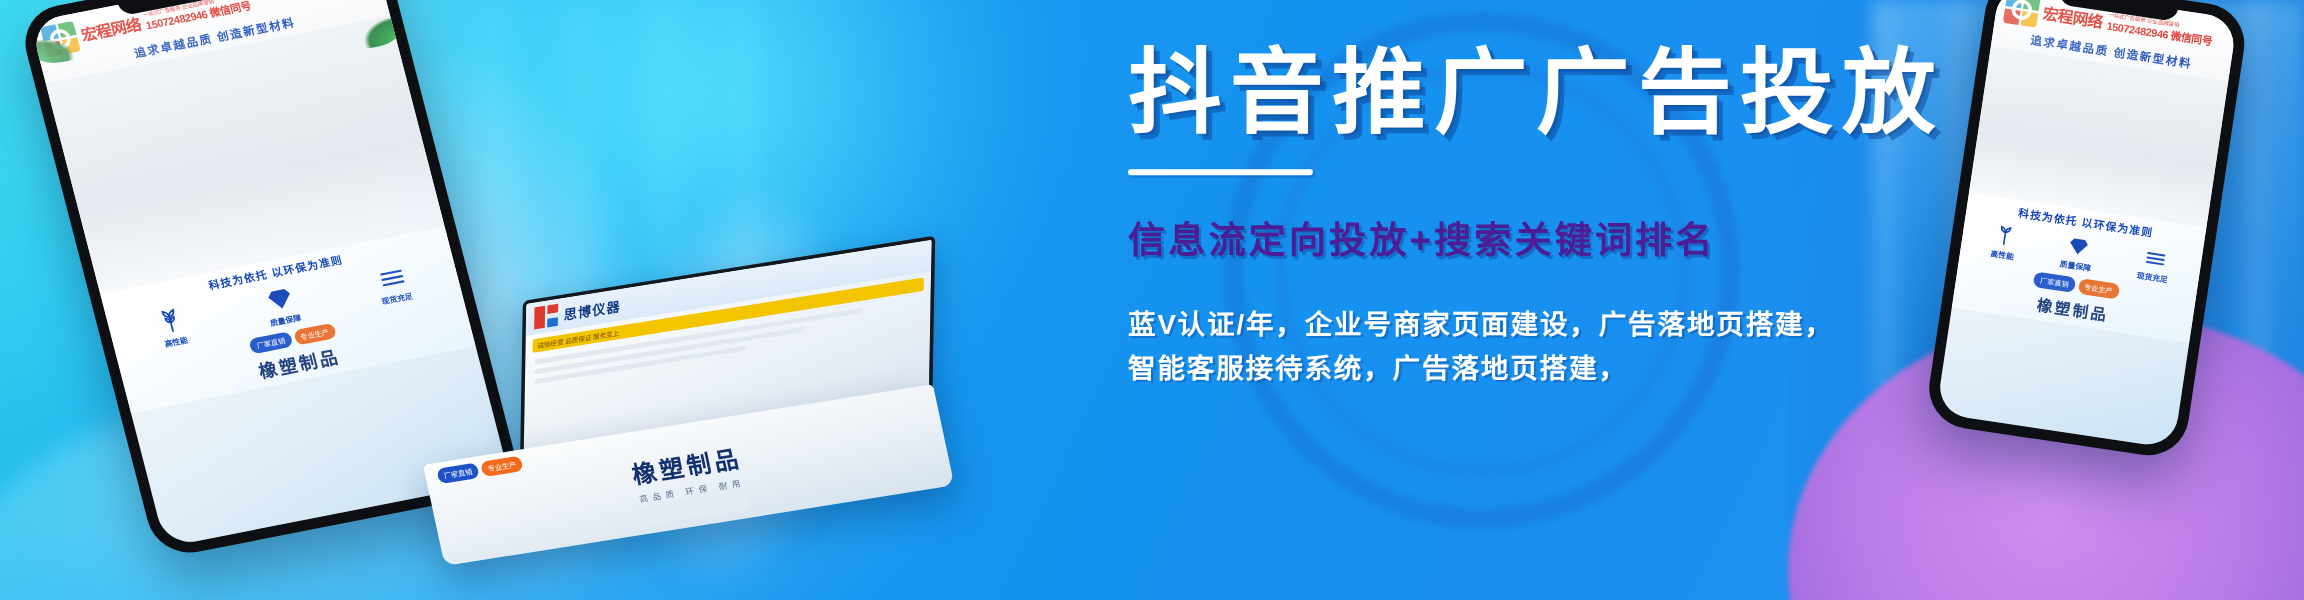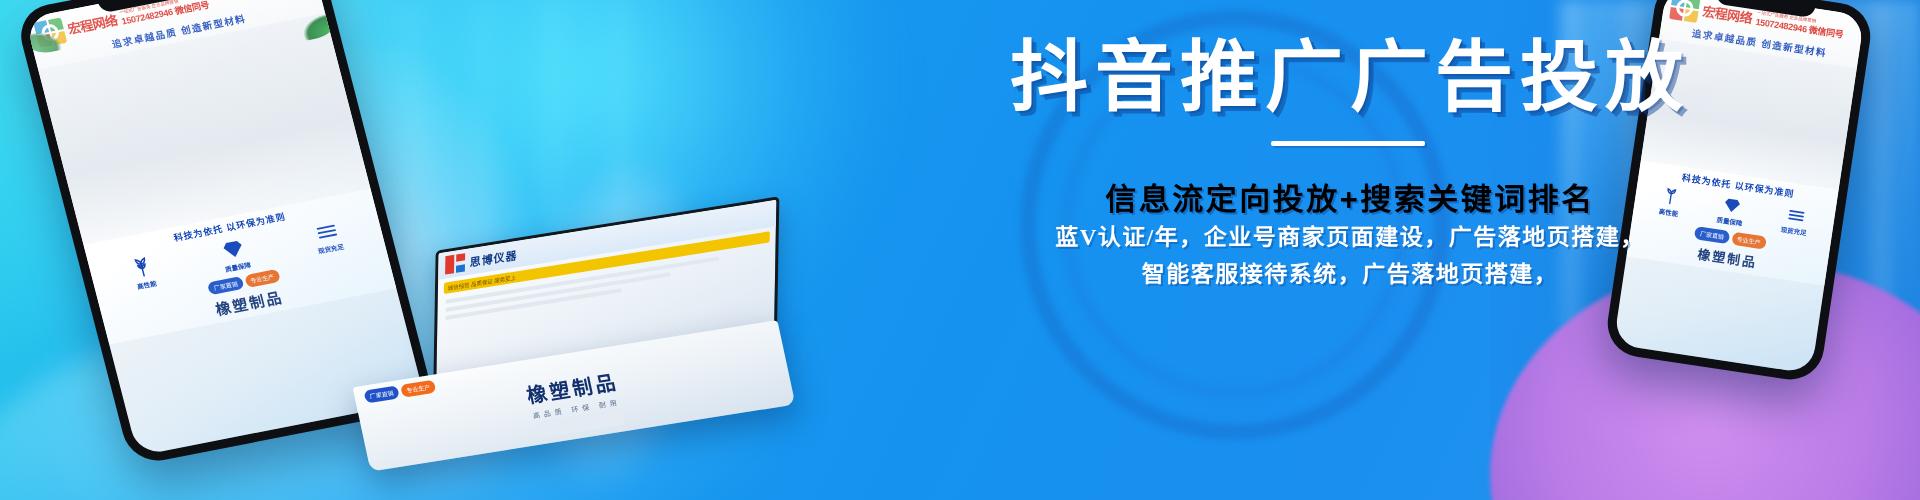--- a/index.html
+++ b/index.html
@@ -156,37 +156,37 @@
     width:88px;height:16px;border-radius:3px;background:#e4ebf2;}
   .lp-pills{display:flex;gap:3px;padding:5px 0 0 10px;}
   .lp-pill{font-size:6px;color:#fff;background:#1f52c8;border-radius:7px;padding:2px 5px;white-space:nowrap;}
   .lp-pill.or{background:#f26a1b;}
   .lp-big{text-align:center;font-size:20px;font-weight:bold;color:#13306e;letter-spacing:3px;
     margin-top:2px;white-space:nowrap;}
   .lp-sub{text-align:center;font-size:7px;color:#5a6f8e;letter-spacing:4px;margin-top:2px;white-space:nowrap;}
 
   
   .textblock{
-    position:absolute;right:160px;top:36px;width:820px;text-align:center;color:#fff;z-index:6;
+    position:absolute;right:160px;top:36px;width:820px;text-align:left;color:#fff;z-index:6;
   }
   .headline{
     font-size:78px;font-weight:bold;letter-spacing:7px;line-height:1.06;
     color:#ffffff;
     text-shadow:5px 5px 0 rgba(10,60,140,.45), 2px 2px 1px rgba(10,60,140,.35);
     white-space:nowrap;
   }
   .rule{
     display:inline-block;width:154px;height:5px;background:#fff;border-radius:2px;
     margin:22px 4px 0 0;box-shadow:2px 2px 0 rgba(10,60,140,.28);
   }
   .subheadline{
-    margin-top:24px;font-size:31px;font-weight:bold;letter-spacing:2.5px;color:#000000;
+    margin-top:24px;font-size:31px;font-weight:bold;letter-spacing:2.5px;color:#4c1d95;
     text-shadow:2px 2px 0 rgba(10,60,140,.40);white-space:nowrap;
   }
-  .bodylines{font-family:Liberation Serif, serif;}
+  .bodylines{margin-top:32px;}
   .bodyline{
     font-size:23px;font-weight:bold;letter-spacing:1.5px;line-height:1.62;color:#fff;
     text-shadow:2px 2px 0 rgba(10,60,140,.35);white-space:nowrap;
   }
 </style>
 </head>
 <body>
 
 <div class="stage">
 

